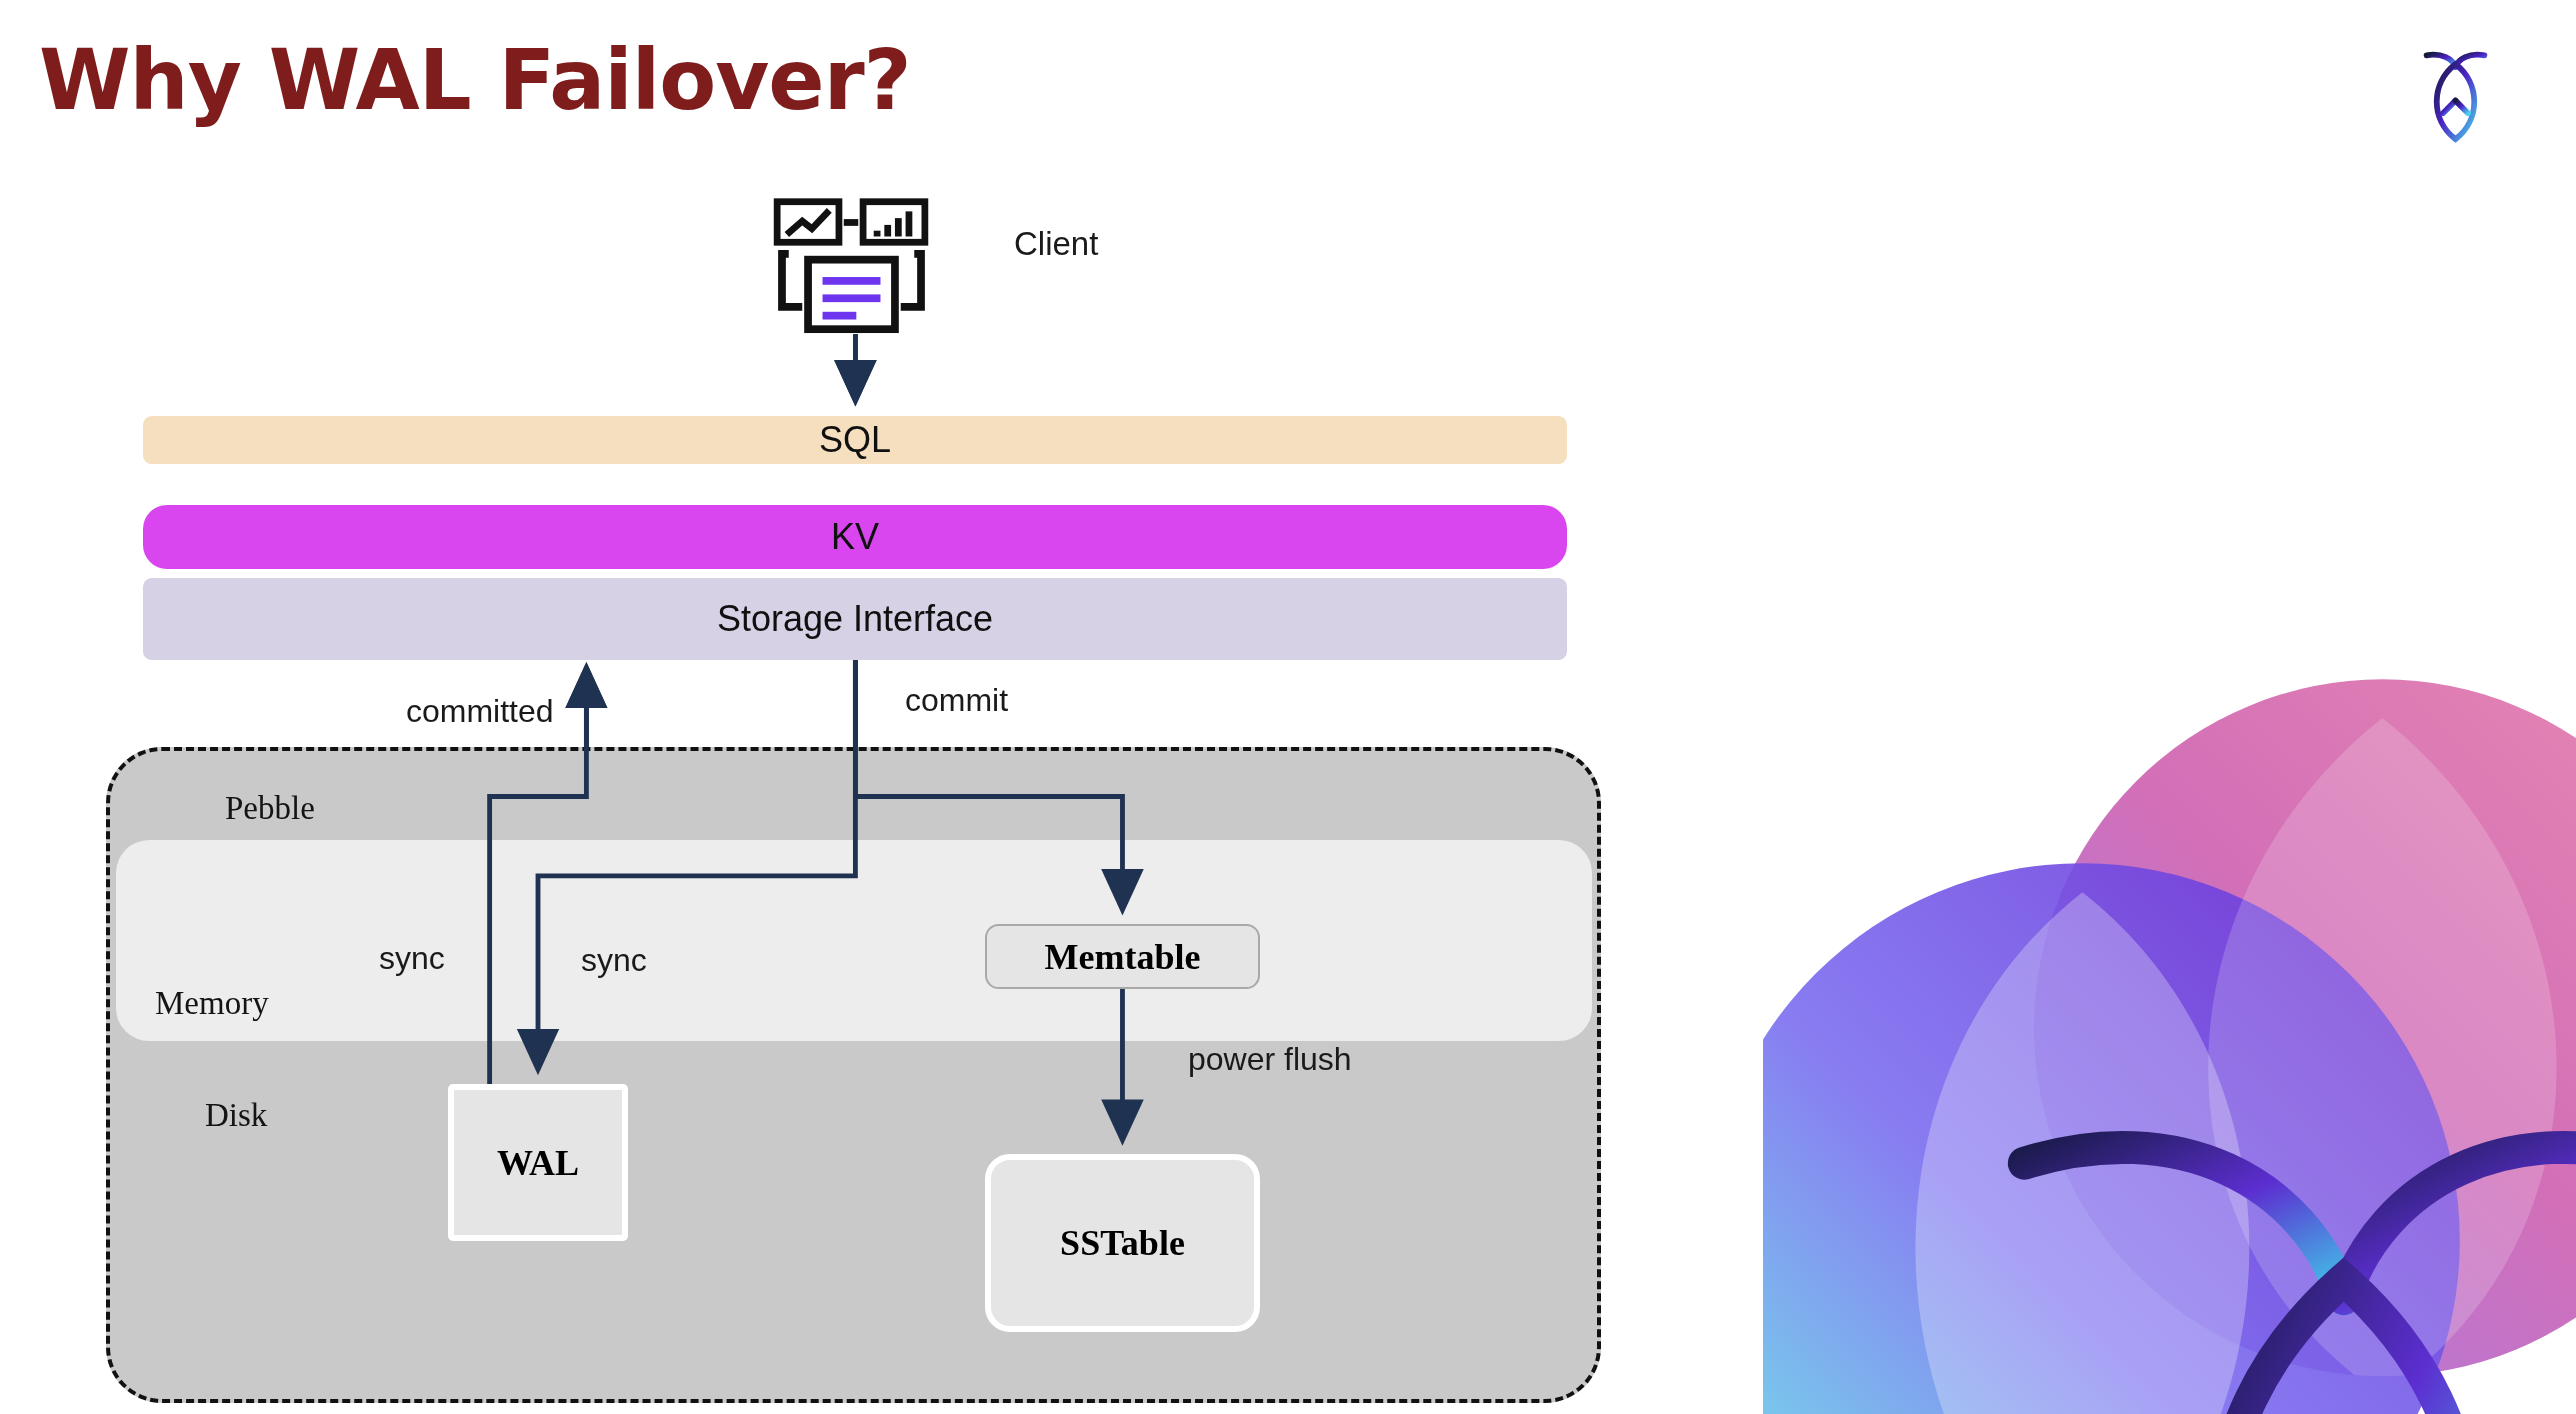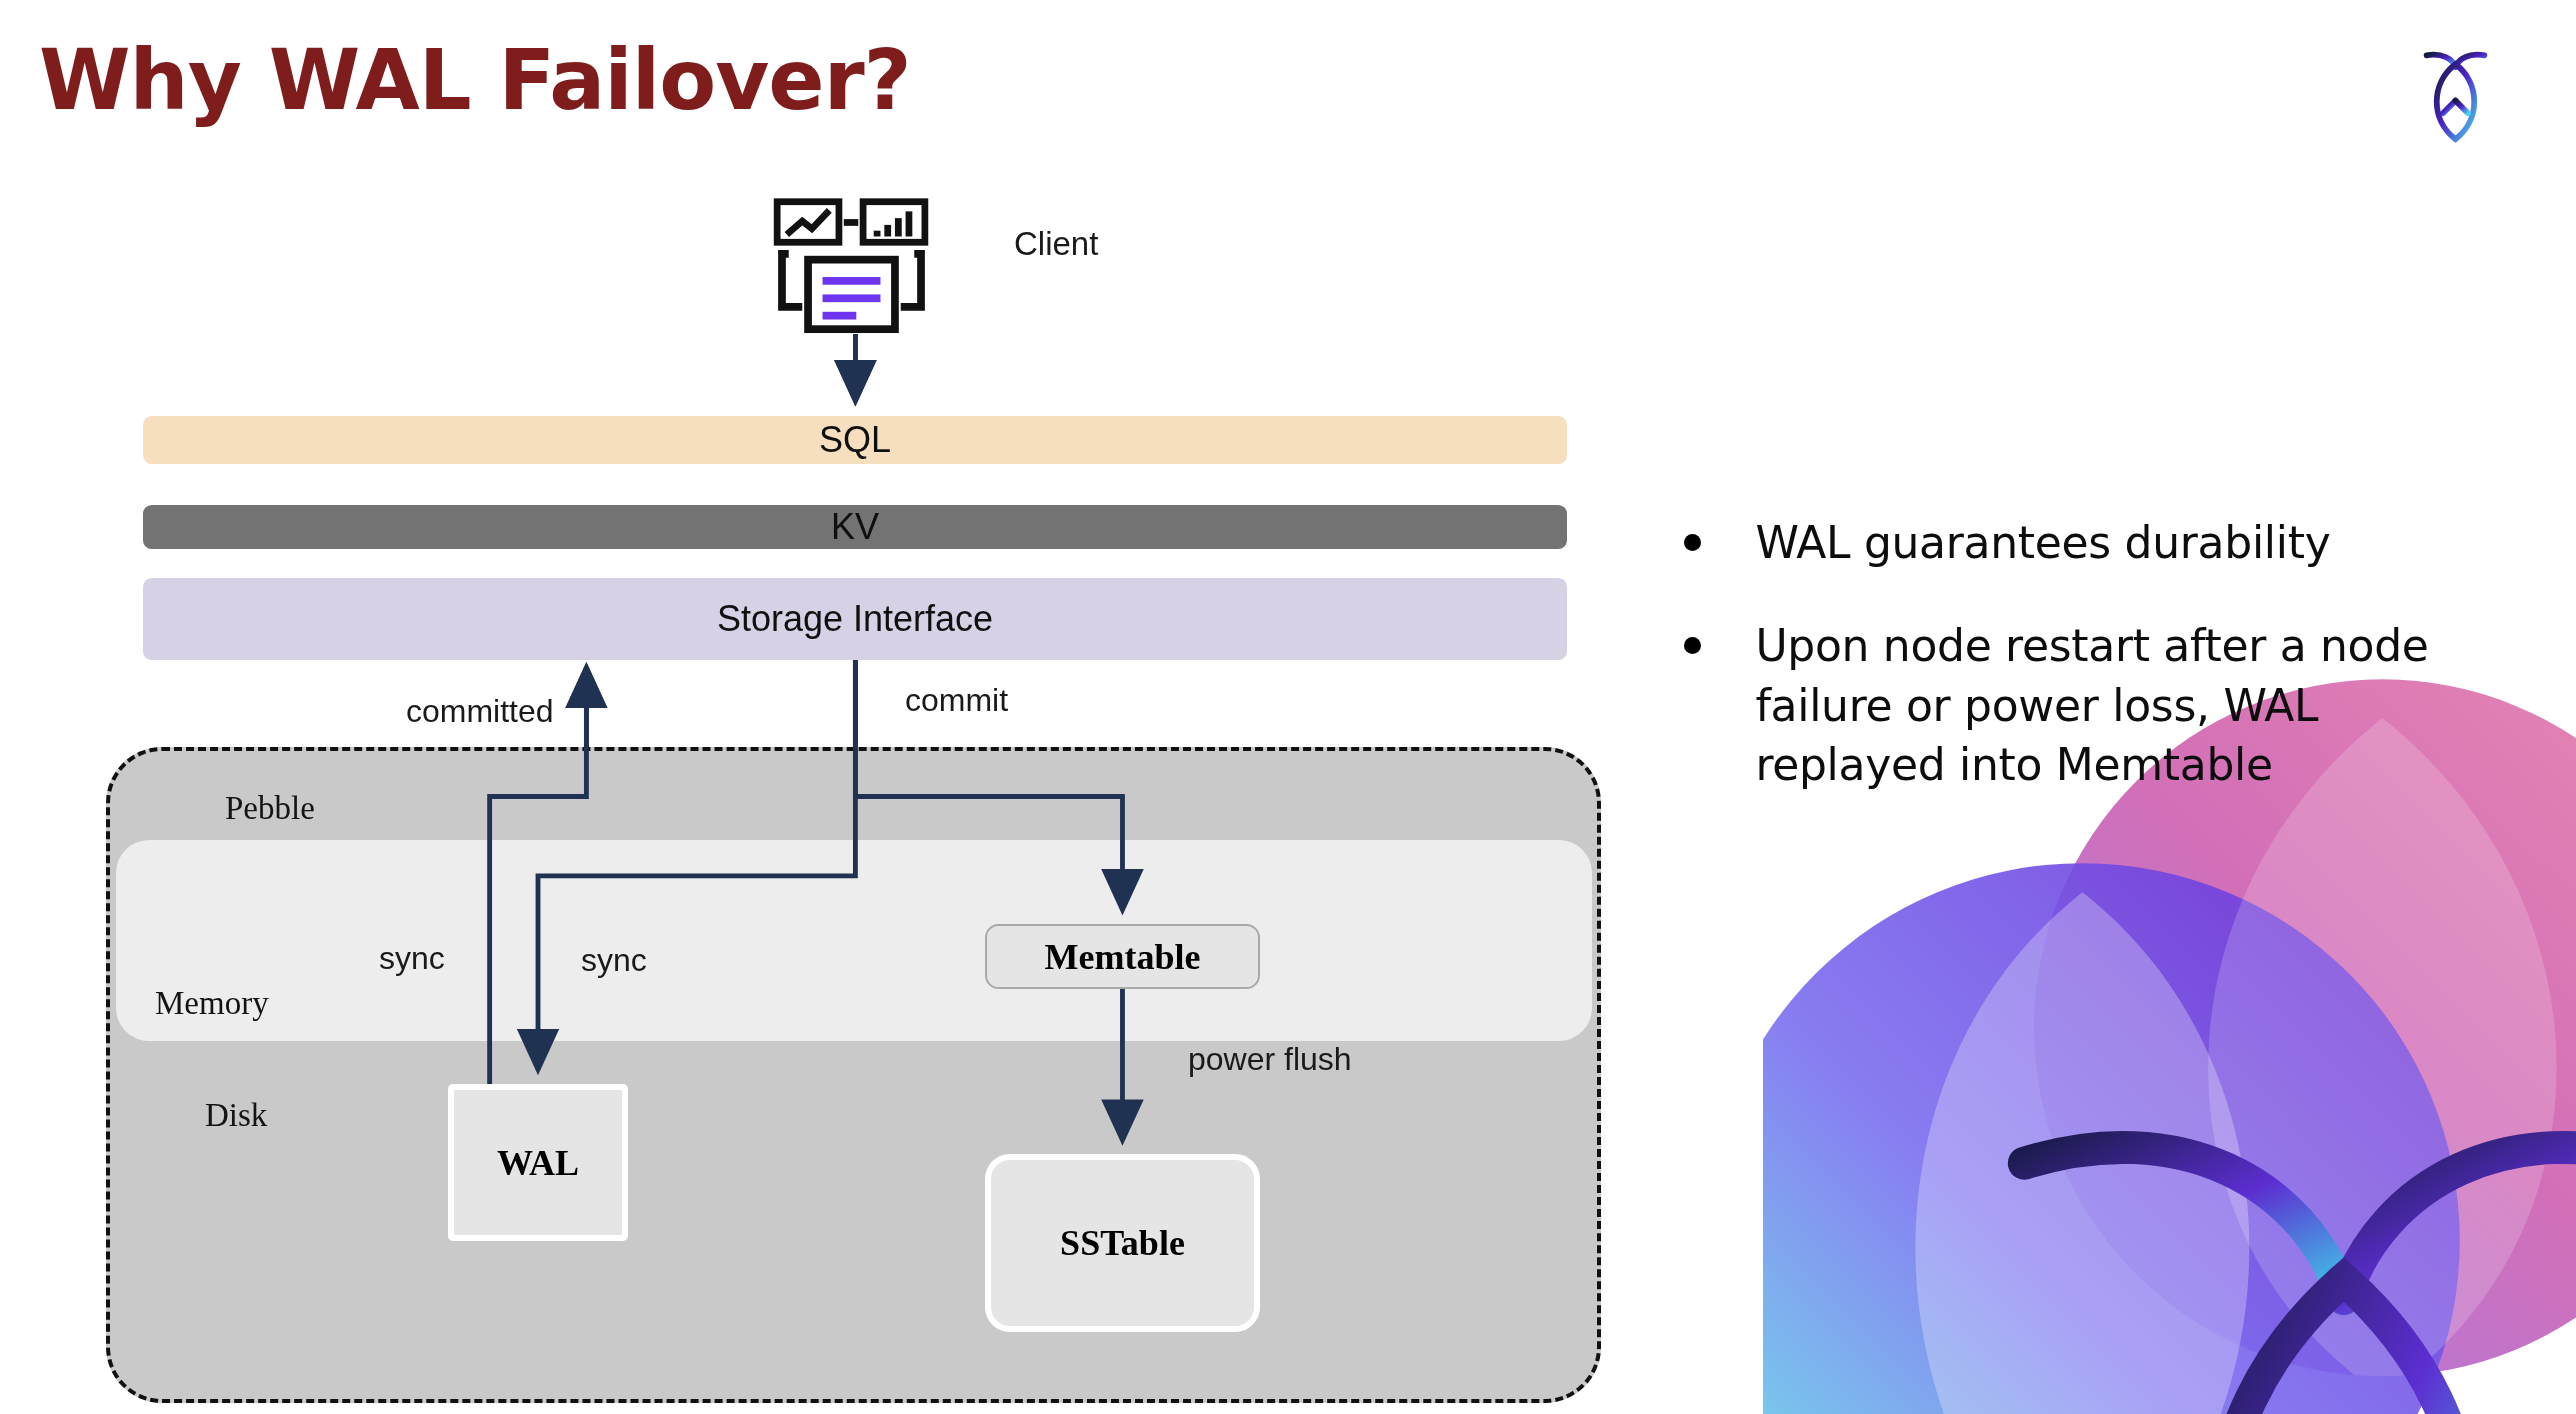--- a/index.html
+++ b/index.html
@@ -27,21 +27,21 @@
   
   .diagram{position:absolute;left:0;top:0;width:1645px;height:1415px;}
 
   
   .layerbar{
     position:absolute;left:143px;width:1424px;border-radius:8.7px;
     display:flex;align-items:center;justify-content:center;
     font-family:Liberation Sans, sans-serif;font-size:36px;color:#101010;
   }
   .bar-sql{top:416px;height:48px;background:#f5dfbf;}
-  .bar-kv{top:505px;height:44px;background:#737373;}
+  .bar-kv{top:505px;height:64px;background:#d946ef;border-radius:24px;}
   .bar-storage{top:578px;height:82px;background:#d6d1e4;}
 
   
   .pebble{
     position:absolute;left:106px;top:747px;width:1495px;height:656px;
     border:4.8px dashed #111111;border-radius:56px;background:#c9c9c9;
     box-sizing:border-box;
   }
   .memory-band{
     position:absolute;left:116px;top:840px;width:1476px;height:201px;
@@ -260,25 +260,15 @@
     <div class="node node-sstable">SSTable</div>
 
     <div class="edgelabel el-client">Client</div>
     <div class="edgelabel el-committed">committed</div>
     <div class="edgelabel el-commit">commit</div>
     <div class="edgelabel el-sync1">sync</div>
     <div class="edgelabel el-sync2">sync</div>
     <div class="edgelabel el-asyncflush">power flush</div>
   </div>
 
-  <div class="bullets">
-    <div class="bullet">
-      <span class="bullet-dot"></span>
-      <span class="bullet-text">WAL guarantees durability</span>
-    </div>
-    <div class="bullet">
-      <span class="bullet-dot"></span>
-      <span class="bullet-text">Upon node restart after a node failure or power loss, WAL replayed into Memtable</span>
-    </div>
-  </div>
 
 </div>
 
 
 </body></html>

